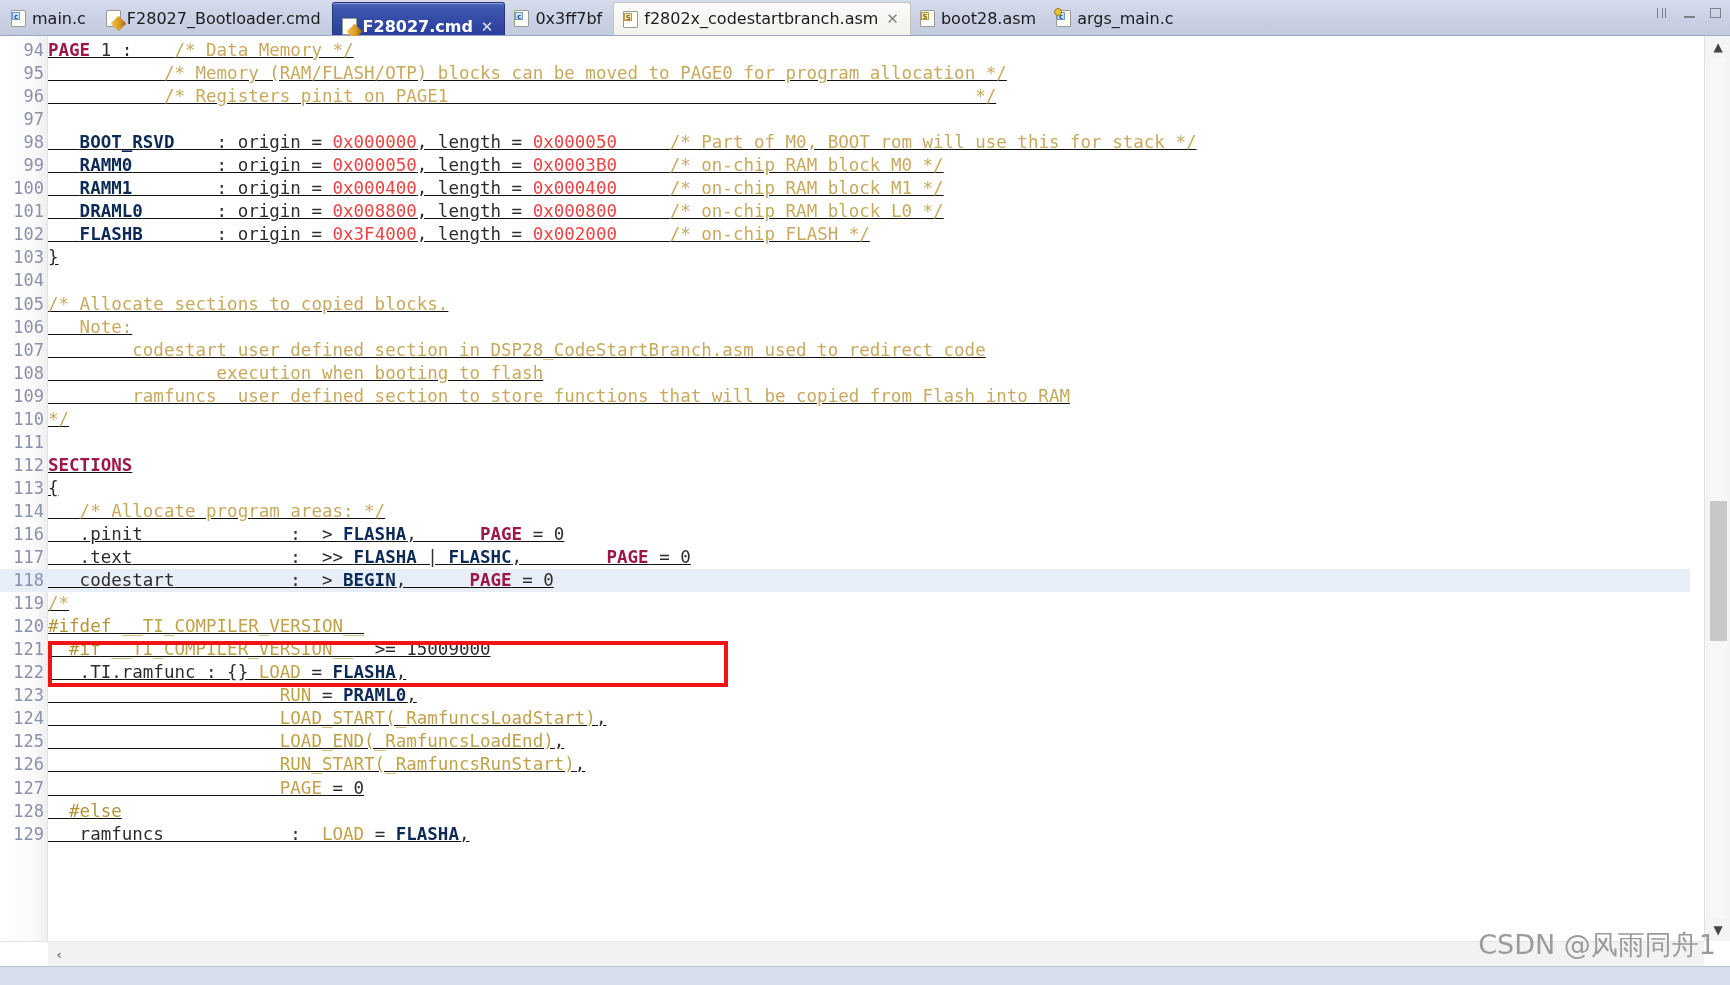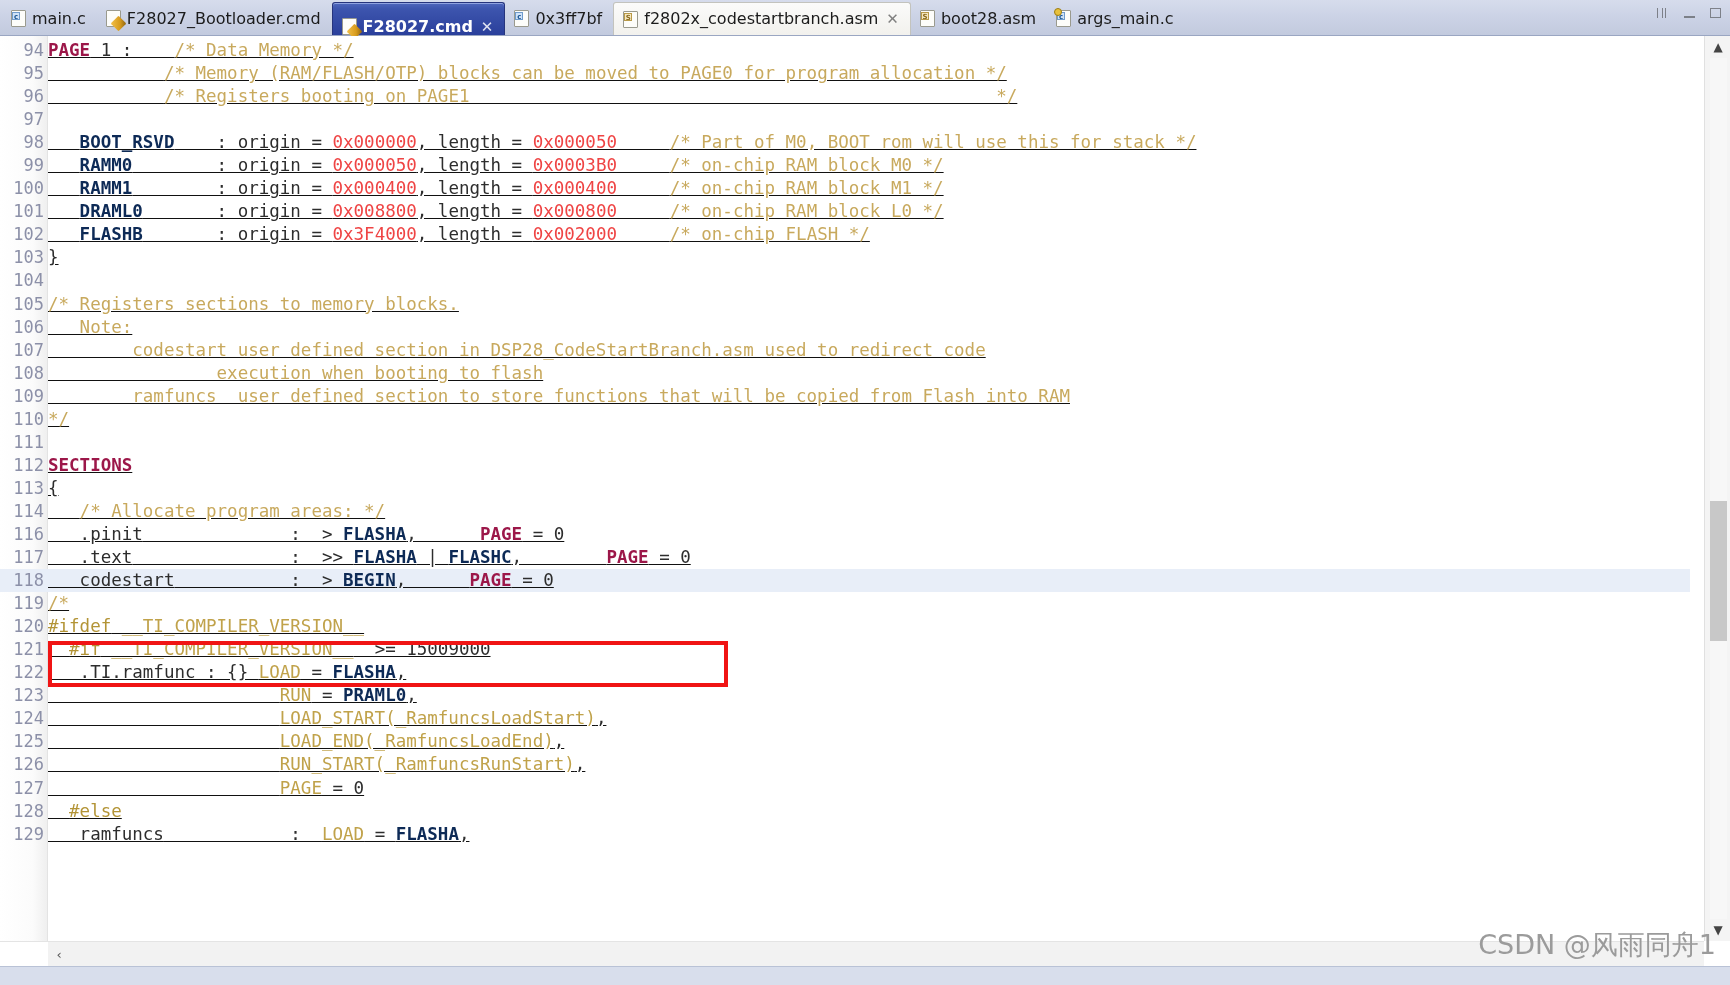--- a/index.html
+++ b/index.html
@@ -363,30 +363,30 @@
     <span class="wc">
         <span class="box"></span>
       </span>
   </div>
 
   <div class="editor">
     <div class="gutter-bg"></div>
     <div class="code-area" id="code-area">
         <div class="line"><span class="ln">94</span><span class="src"><span class="k">PAGE</span><span class="plain"> 1 :    </span><span class="cmt">/* Data Memory */</span></span></div>
         <div class="line"><span class="ln">95</span><span class="src"><span class="plain">           </span><span class="cmt">/* Memory (RAM/FLASH/OTP) blocks can be moved to PAGE0 for program allocation */</span></span></div>
-        <div class="line"><span class="ln">96</span><span class="src"><span class="plain">           </span><span class="cmt">/* Registers booting on PAGE1                                                  */</span></span></div>
+        <div class="line"><span class="ln">96</span><span class="src"><span class="plain">           </span><span class="cmt">/* Registers pinit on PAGE1                                                  */</span></span></div>
         <div class="line"><span class="ln">97</span><span class="src"></span></div>
         <div class="line"><span class="ln">98</span><span class="src"><span class="plain">   </span><span class="ident">BOOT_RSVD</span><span class="plain">    : origin = </span><span class="num">0x000000</span><span class="plain">, length = </span><span class="num">0x000050</span><span class="plain">     </span><span class="cmt">/* Part of M0, BOOT rom will use this for stack */</span></span></div>
         <div class="line"><span class="ln">99</span><span class="src"><span class="plain">   </span><span class="ident">RAMM0</span><span class="plain">        : origin = </span><span class="num">0x000050</span><span class="plain">, length = </span><span class="num">0x0003B0</span><span class="plain">     </span><span class="cmt">/* on-chip RAM block M0 */</span></span></div>
         <div class="line"><span class="ln">100</span><span class="src"><span class="plain">   </span><span class="ident">RAMM1</span><span class="plain">        : origin = </span><span class="num">0x000400</span><span class="plain">, length = </span><span class="num">0x000400</span><span class="plain">     </span><span class="cmt">/* on-chip RAM block M1 */</span></span></div>
         <div class="line"><span class="ln">101</span><span class="src"><span class="plain">   </span><span class="ident">DRAML0</span><span class="plain">       : origin = </span><span class="num">0x008800</span><span class="plain">, length = </span><span class="num">0x000800</span><span class="plain">     </span><span class="cmt">/* on-chip RAM block L0 */</span></span></div>
         <div class="line"><span class="ln">102</span><span class="src"><span class="plain">   </span><span class="ident">FLASHB</span><span class="plain">       : origin = </span><span class="num">0x3F4000</span><span class="plain">, length = </span><span class="num">0x002000</span><span class="plain">     </span><span class="cmt">/* on-chip FLASH */</span></span></div>
         <div class="line"><span class="ln">103</span><span class="src"><span class="plain">}</span></span></div>
         <div class="line"><span class="ln">104</span><span class="src"></span></div>
-        <div class="line"><span class="ln">105</span><span class="src"><span class="cmt">/* Registers sections to memory blocks.</span></span></div>
+        <div class="line"><span class="ln">105</span><span class="src"><span class="cmt">/* Allocate sections to copied blocks.</span></span></div>
         <div class="line"><span class="ln">106</span><span class="src"><span class="cmt">   Note:</span></span></div>
         <div class="line"><span class="ln">107</span><span class="src"><span class="cmt">        codestart user defined section in DSP28_CodeStartBranch.asm used to redirect code</span></span></div>
         <div class="line"><span class="ln">108</span><span class="src"><span class="cmt">                execution when booting to flash</span></span></div>
         <div class="line"><span class="ln">109</span><span class="src"><span class="cmt">        ramfuncs  user defined section to store functions that will be copied from Flash into RAM</span></span></div>
         <div class="line"><span class="ln">110</span><span class="src"><span class="cmt">*/</span></span></div>
         <div class="line"><span class="ln">111</span><span class="src"></span></div>
         <div class="line"><span class="ln">112</span><span class="src"><span class="k">SECTIONS</span></span></div>
         <div class="line"><span class="ln">113</span><span class="src"><span class="plain">{</span></span></div>
         <div class="line"><span class="ln">114</span><span class="src"><span class="plain">   </span><span class="cmt">/* Allocate program areas: */</span></span></div>
         <div class="line"><span class="ln">116</span><span class="src"><span class="plain">   .pinit</span><span class="plain">              :  &gt; </span><span class="ident">FLASHA</span><span class="plain">,      </span><span class="k">PAGE</span><span class="plain"> = 0</span></span></div>

